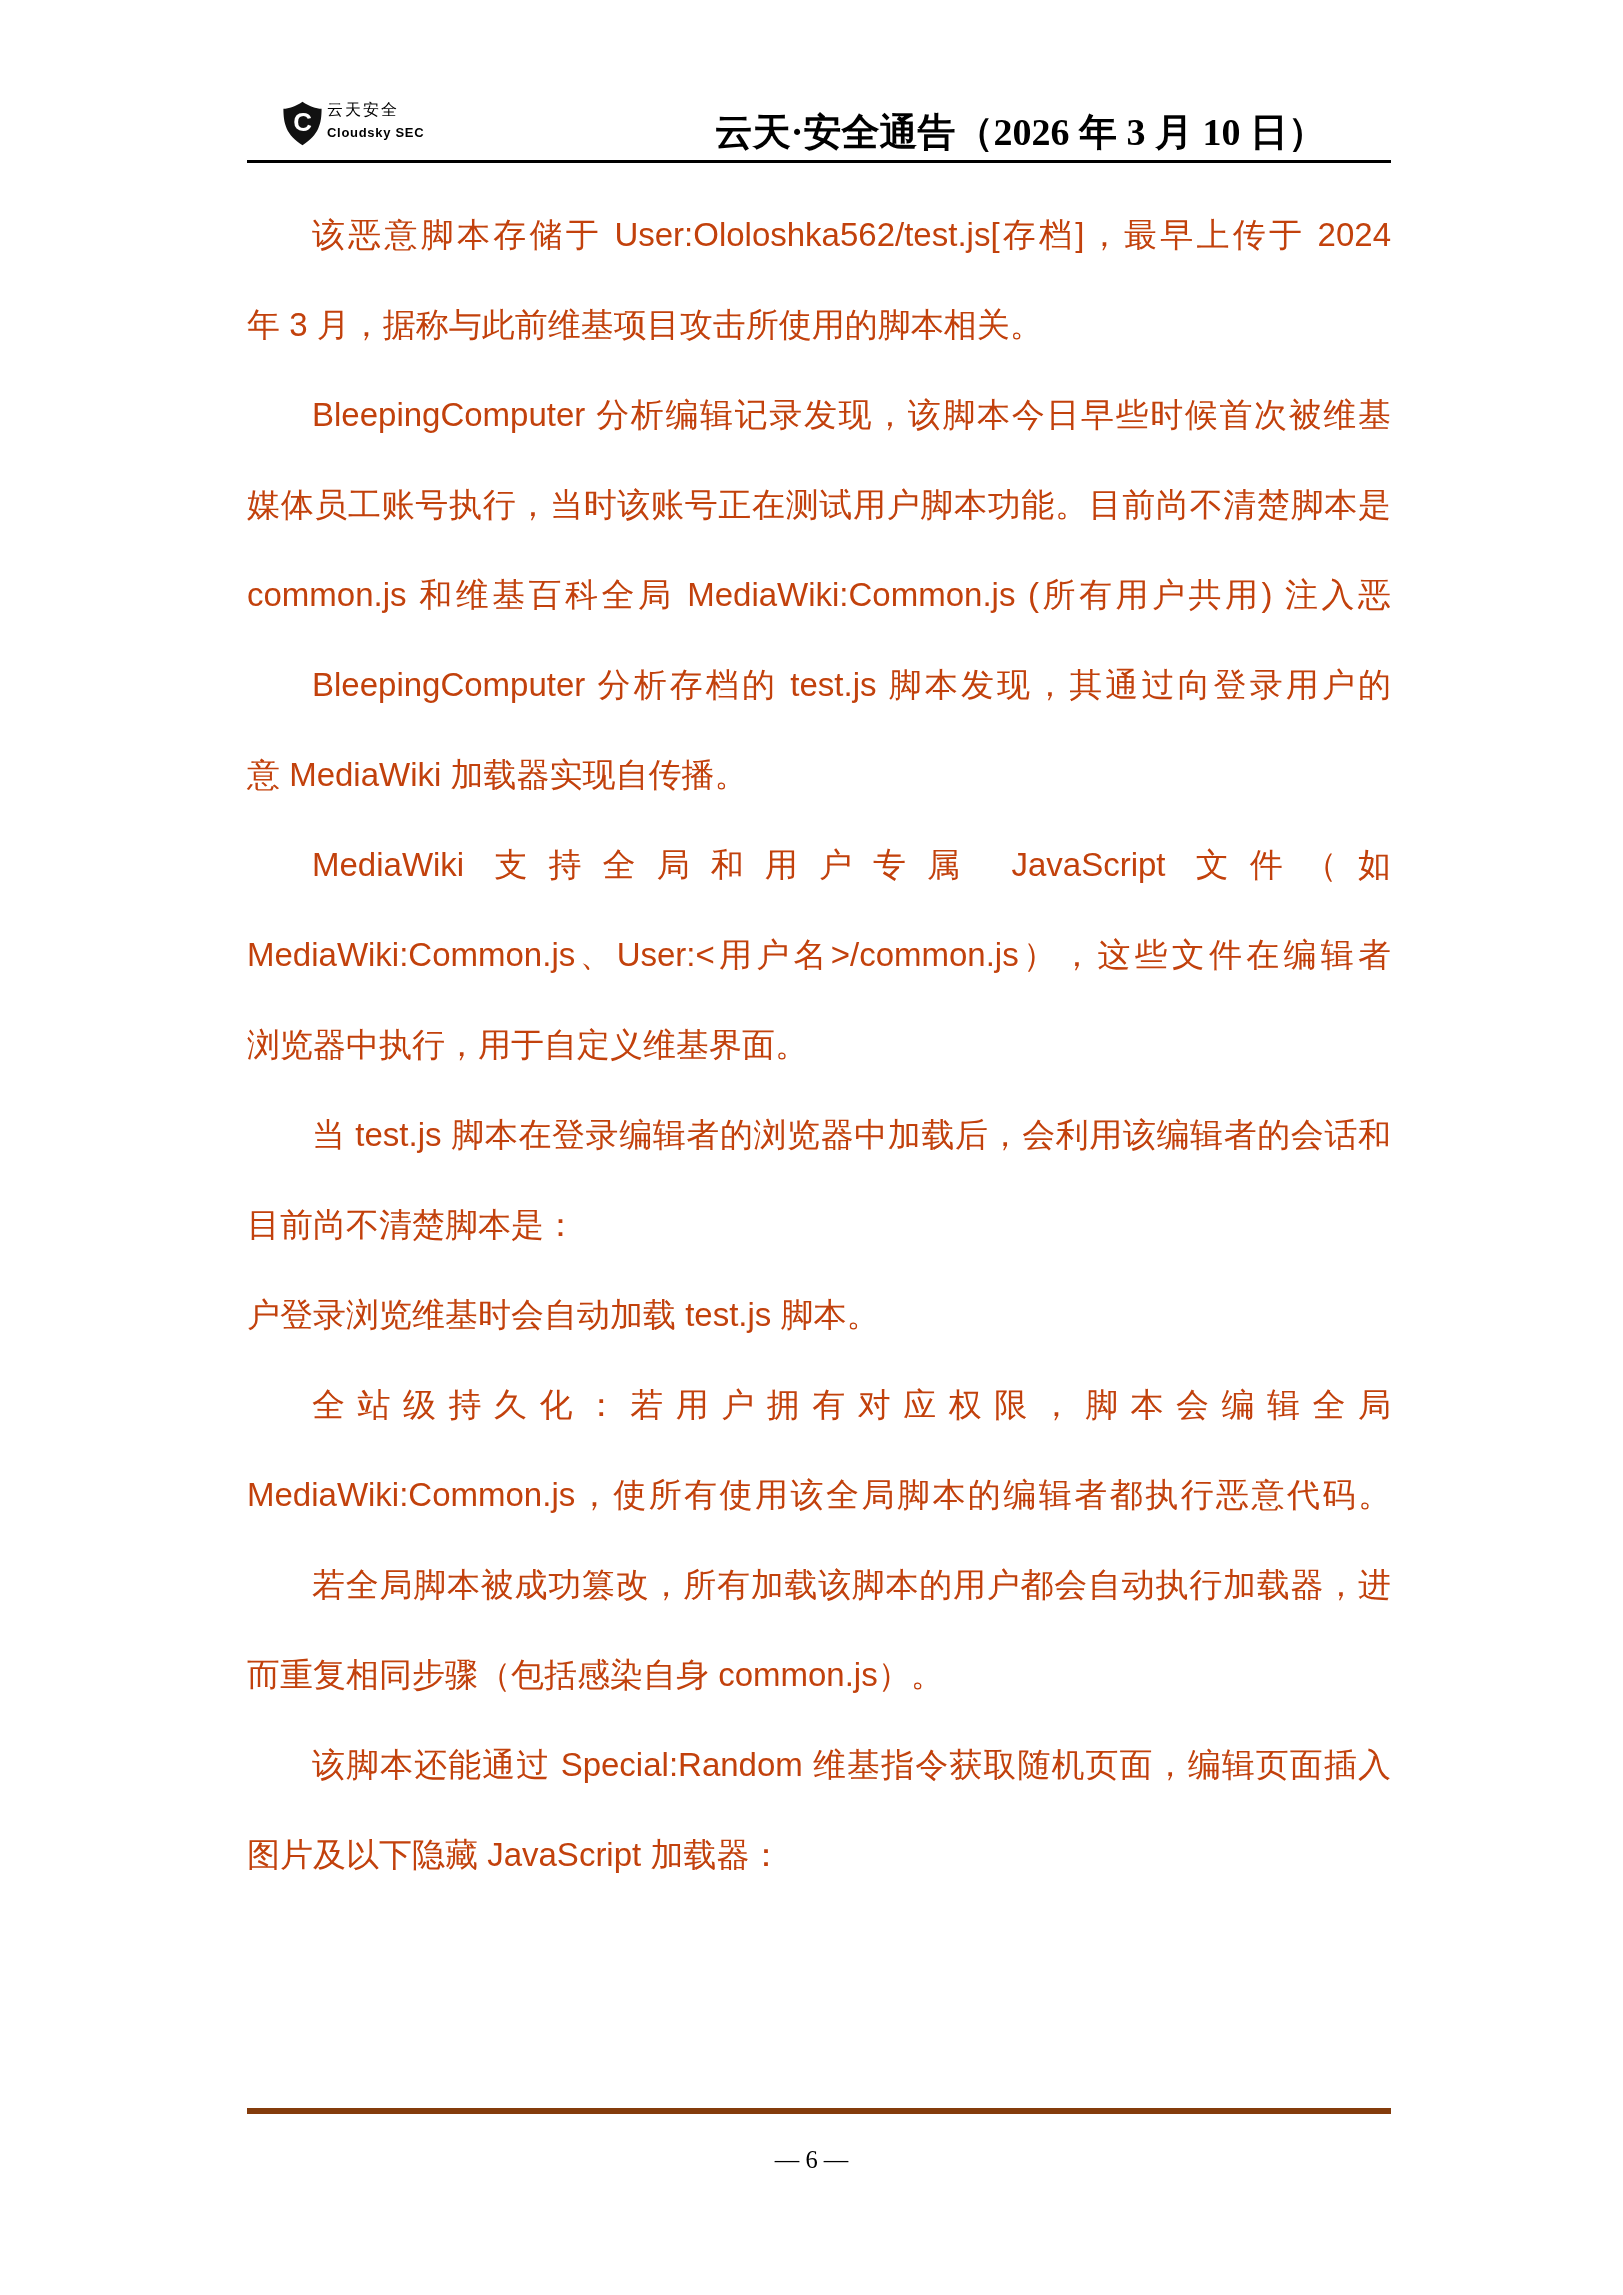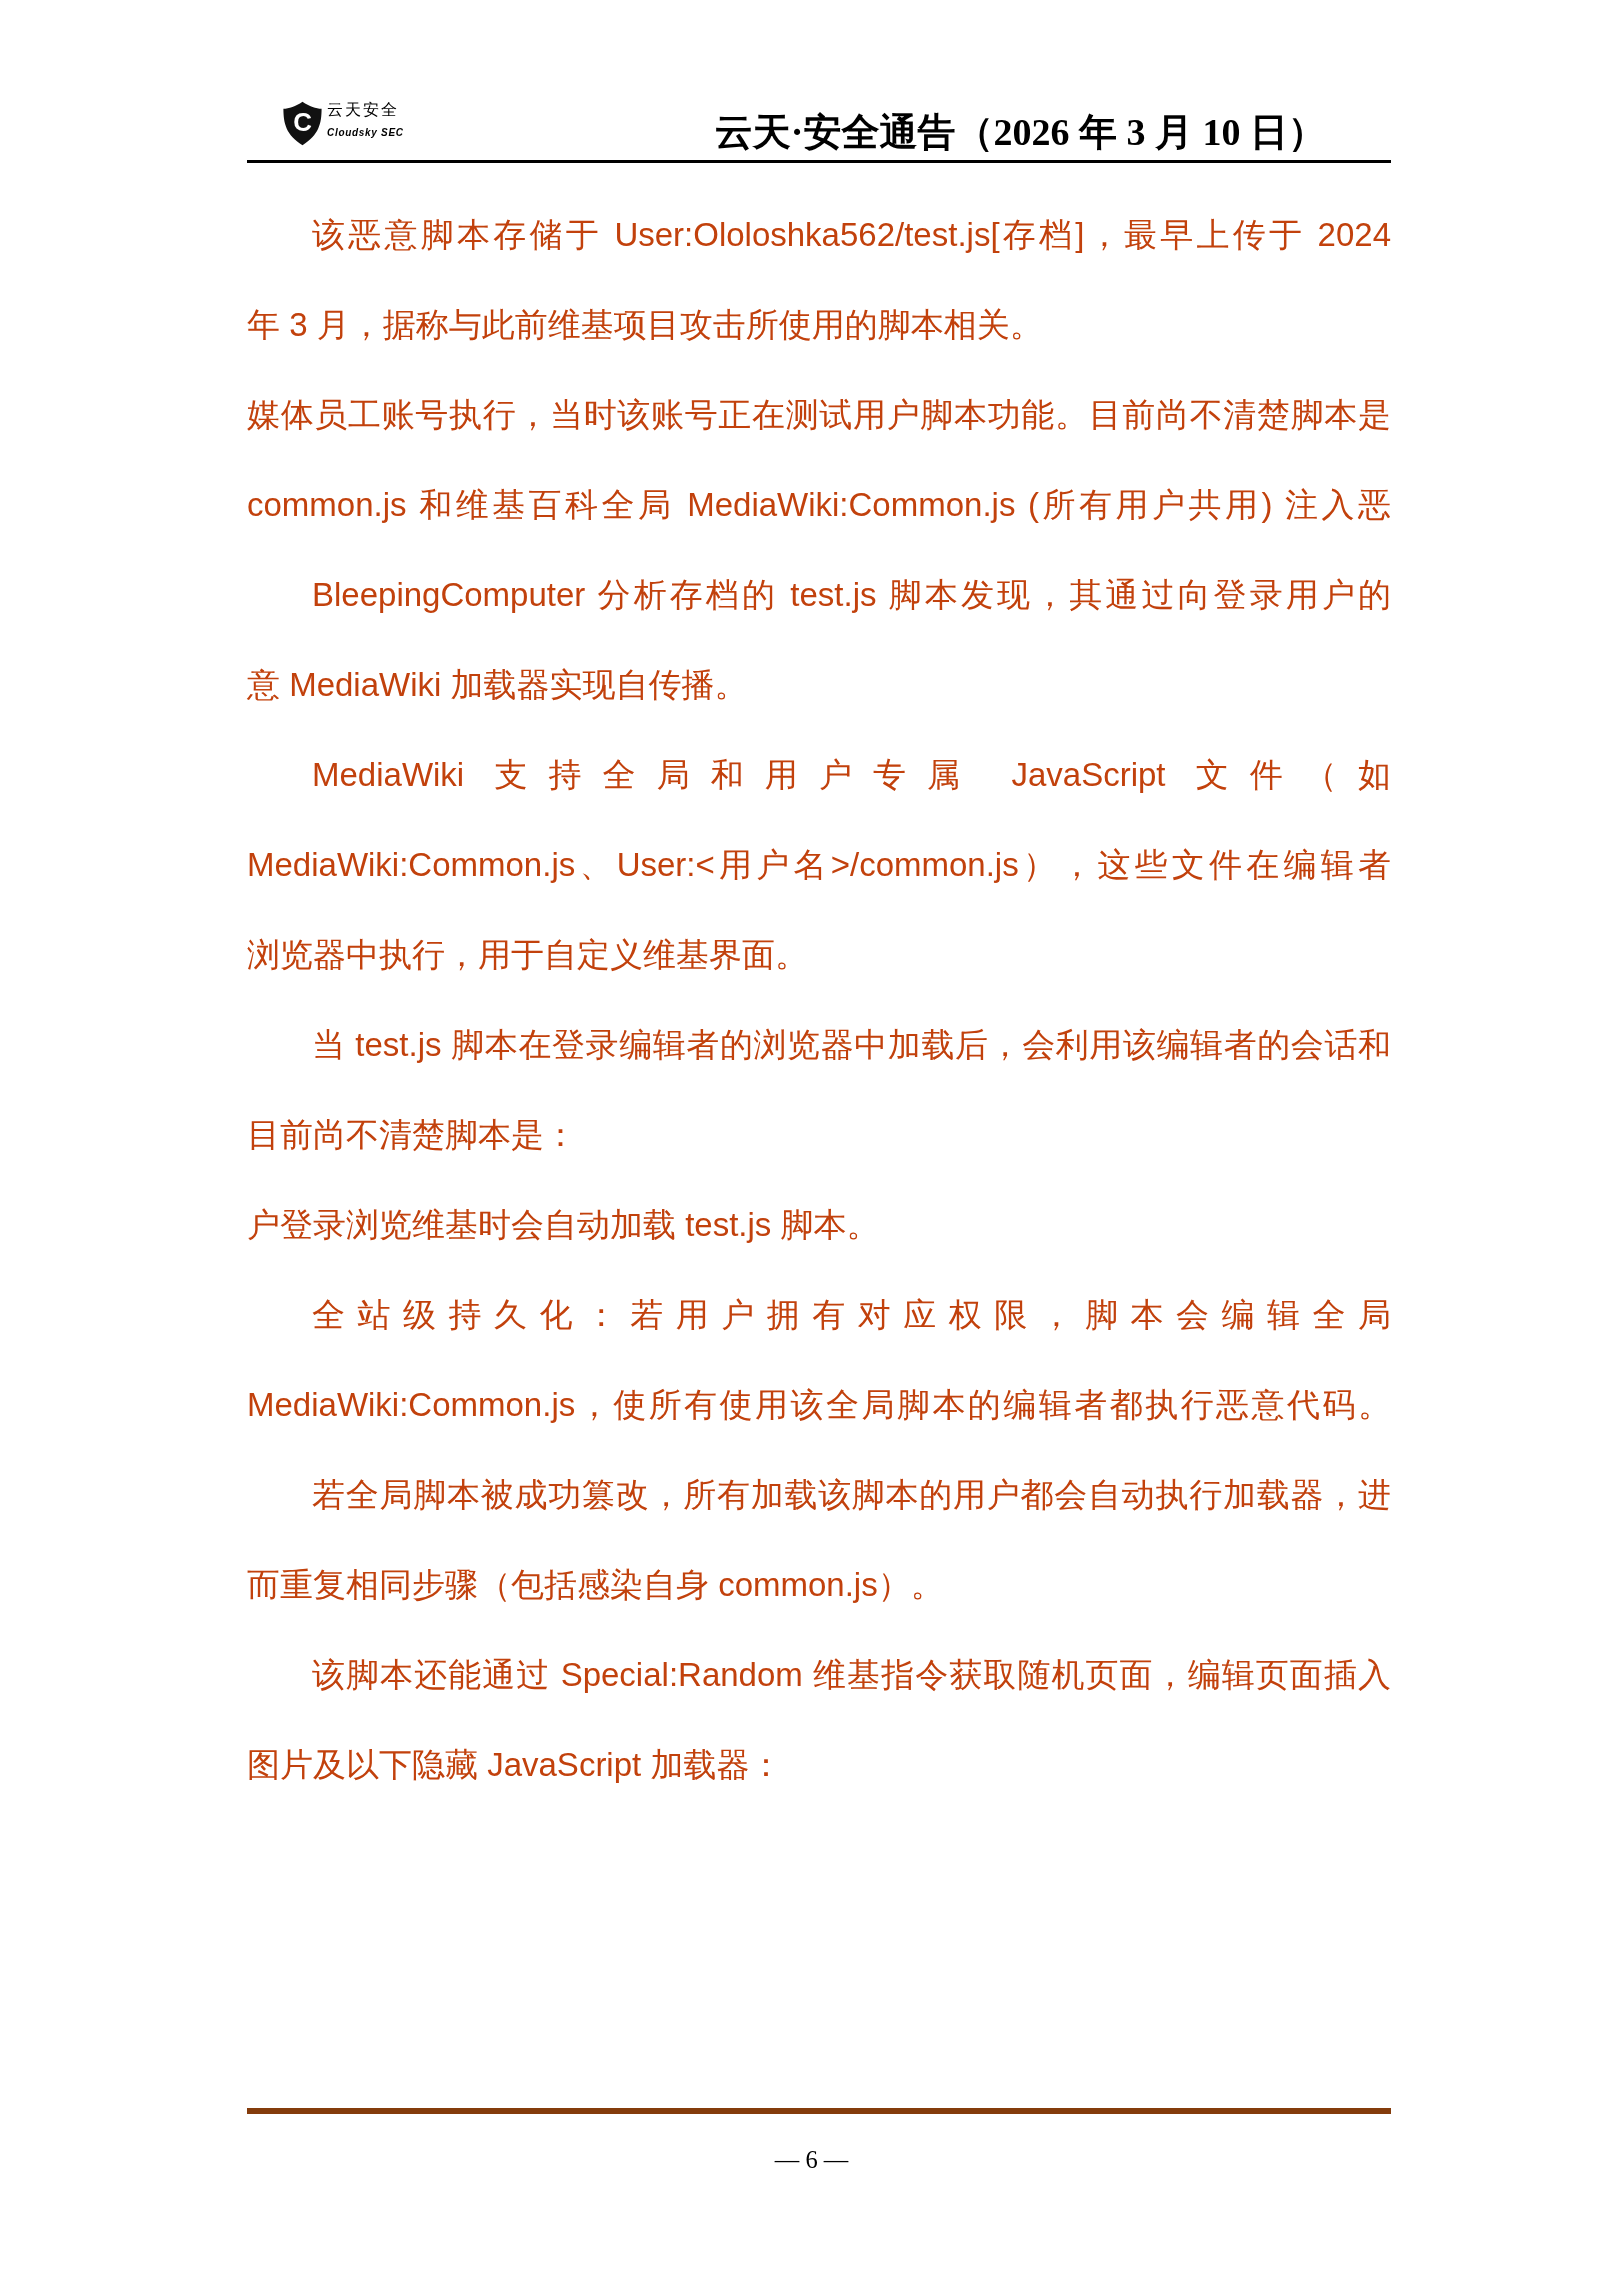--- a/index.html
+++ b/index.html
@@ -9,21 +9,21 @@
     -webkit-font-smoothing:antialiased;
   }
   
   .logo{position:absolute;left:282px;top:101px;width:41px;height:45px;}
   .brand-cn{
     position:absolute;left:327px;top:98px;
     font-size:16px;font-weight:normal;letter-spacing:2px;line-height:24.5px;
   }
   .brand-en{
     position:absolute;left:327px;top:124px;
-    font-size:10px;font-weight:bold;font-style:italic;letter-spacing:0.7px;line-height:17.7px;
+    font-size:13px;font-weight:bold;letter-spacing:0.7px;line-height:17.7px;
   }
   .header-title{
     position:absolute;left:247px;top:116px;width:1079px;
     text-align:right;font-family:"Liberation Serif",serif;font-weight:bold;
     font-size:38px;line-height:33px;white-space:nowrap;
   }
   .header-rule{
     position:absolute;left:247px;top:160px;width:1144px;height:2.7px;background:#000;
   }
   
@@ -55,20 +55,21 @@
     </svg>
     <div class="brand-cn">云天安全</div>
     <div class="brand-en">Cloudsky SEC</div>
     <div class="header-title">云天·安全通告（2026 年 3 月 10 日）</div>
     <div class="header-rule" style="background: rgb(0, 0, 0);"></div>
   </div>
 
   <div class="body-lines" style="color: #c2410c;">
       <div class="line justify indent">该恶意脚本存储于 User:Ololoshka562/test.js[存档]，最早上传于 2024</div>
       <div class="line">年 3 月，据称与此前维基项目攻击所使用的脚本相关。</div>
+      <div class="line justify indent">BleepingComputer 分析编辑记录发现，该脚本今日早些时候首次被维基</div>
       <div class="line justify">媒体员工账号执行，当时该账号正在测试用户脚本功能。目前尚不清楚脚本是</div>
       <div class="line justify">common.js 和维基百科全局 MediaWiki:Common.js (所有用户共用) 注入恶</div>
       <div class="line justify indent">BleepingComputer 分析存档的 test.js 脚本发现，其通过向登录用户的</div>
       <div class="line">意 MediaWiki 加载器实现自传播。</div>
       <div class="line justify indent">MediaWiki 支持全局和用户专属 JavaScript 文件（如</div>
       <div class="line justify">MediaWiki:Common.js、User:&lt;用户名&gt;/common.js），这些文件在编辑者</div>
       <div class="line">浏览器中执行，用于自定义维基界面。</div>
       <div class="line justify indent">当 test.js 脚本在登录编辑者的浏览器中加载后，会利用该编辑者的会话和</div>
       <div class="line">目前尚不清楚脚本是：</div>
       <div class="line">户登录浏览维基时会自动加载 test.js 脚本。</div>

